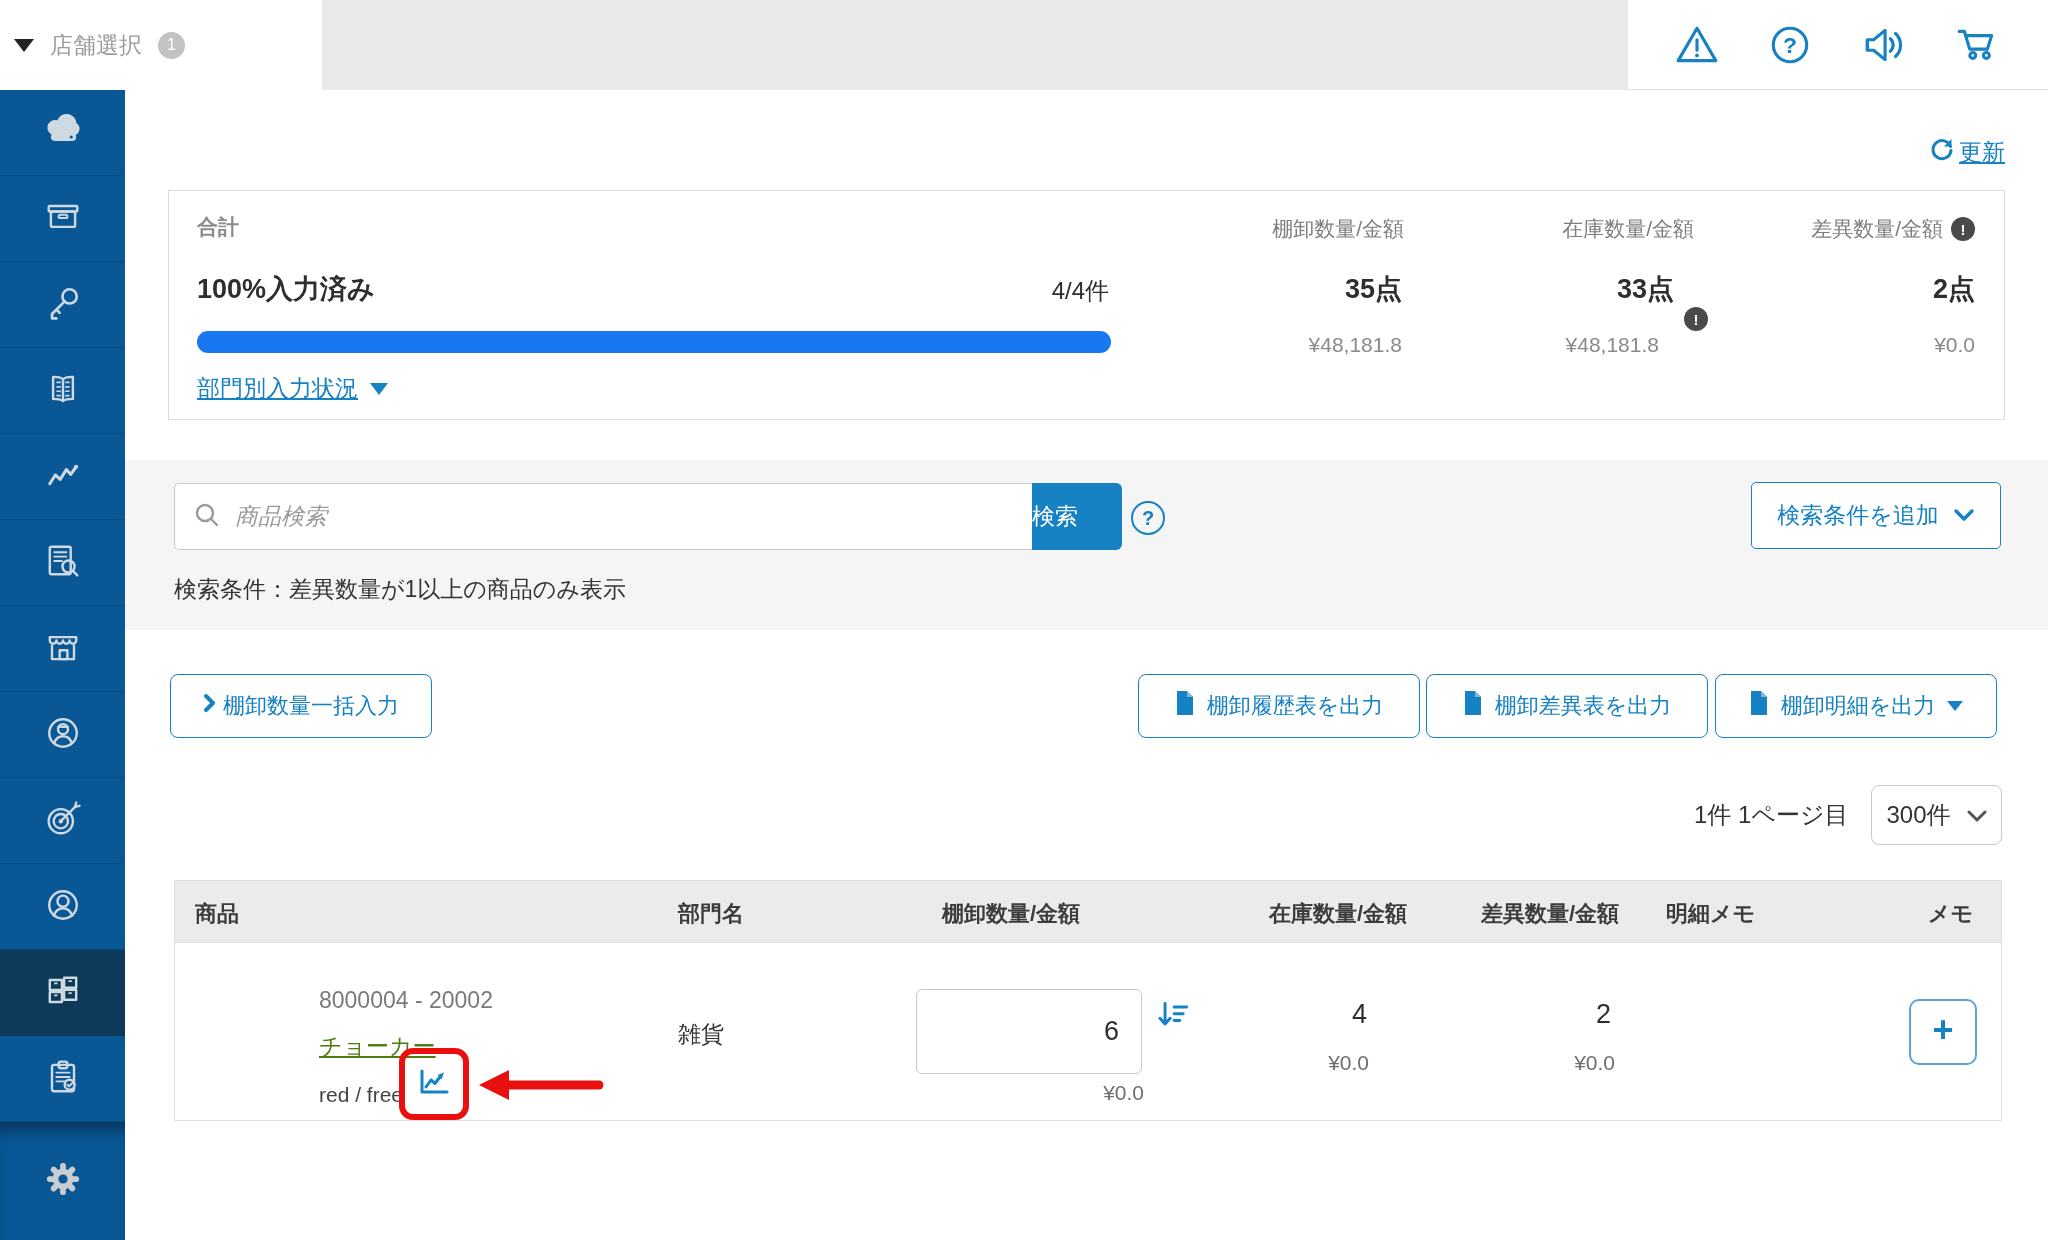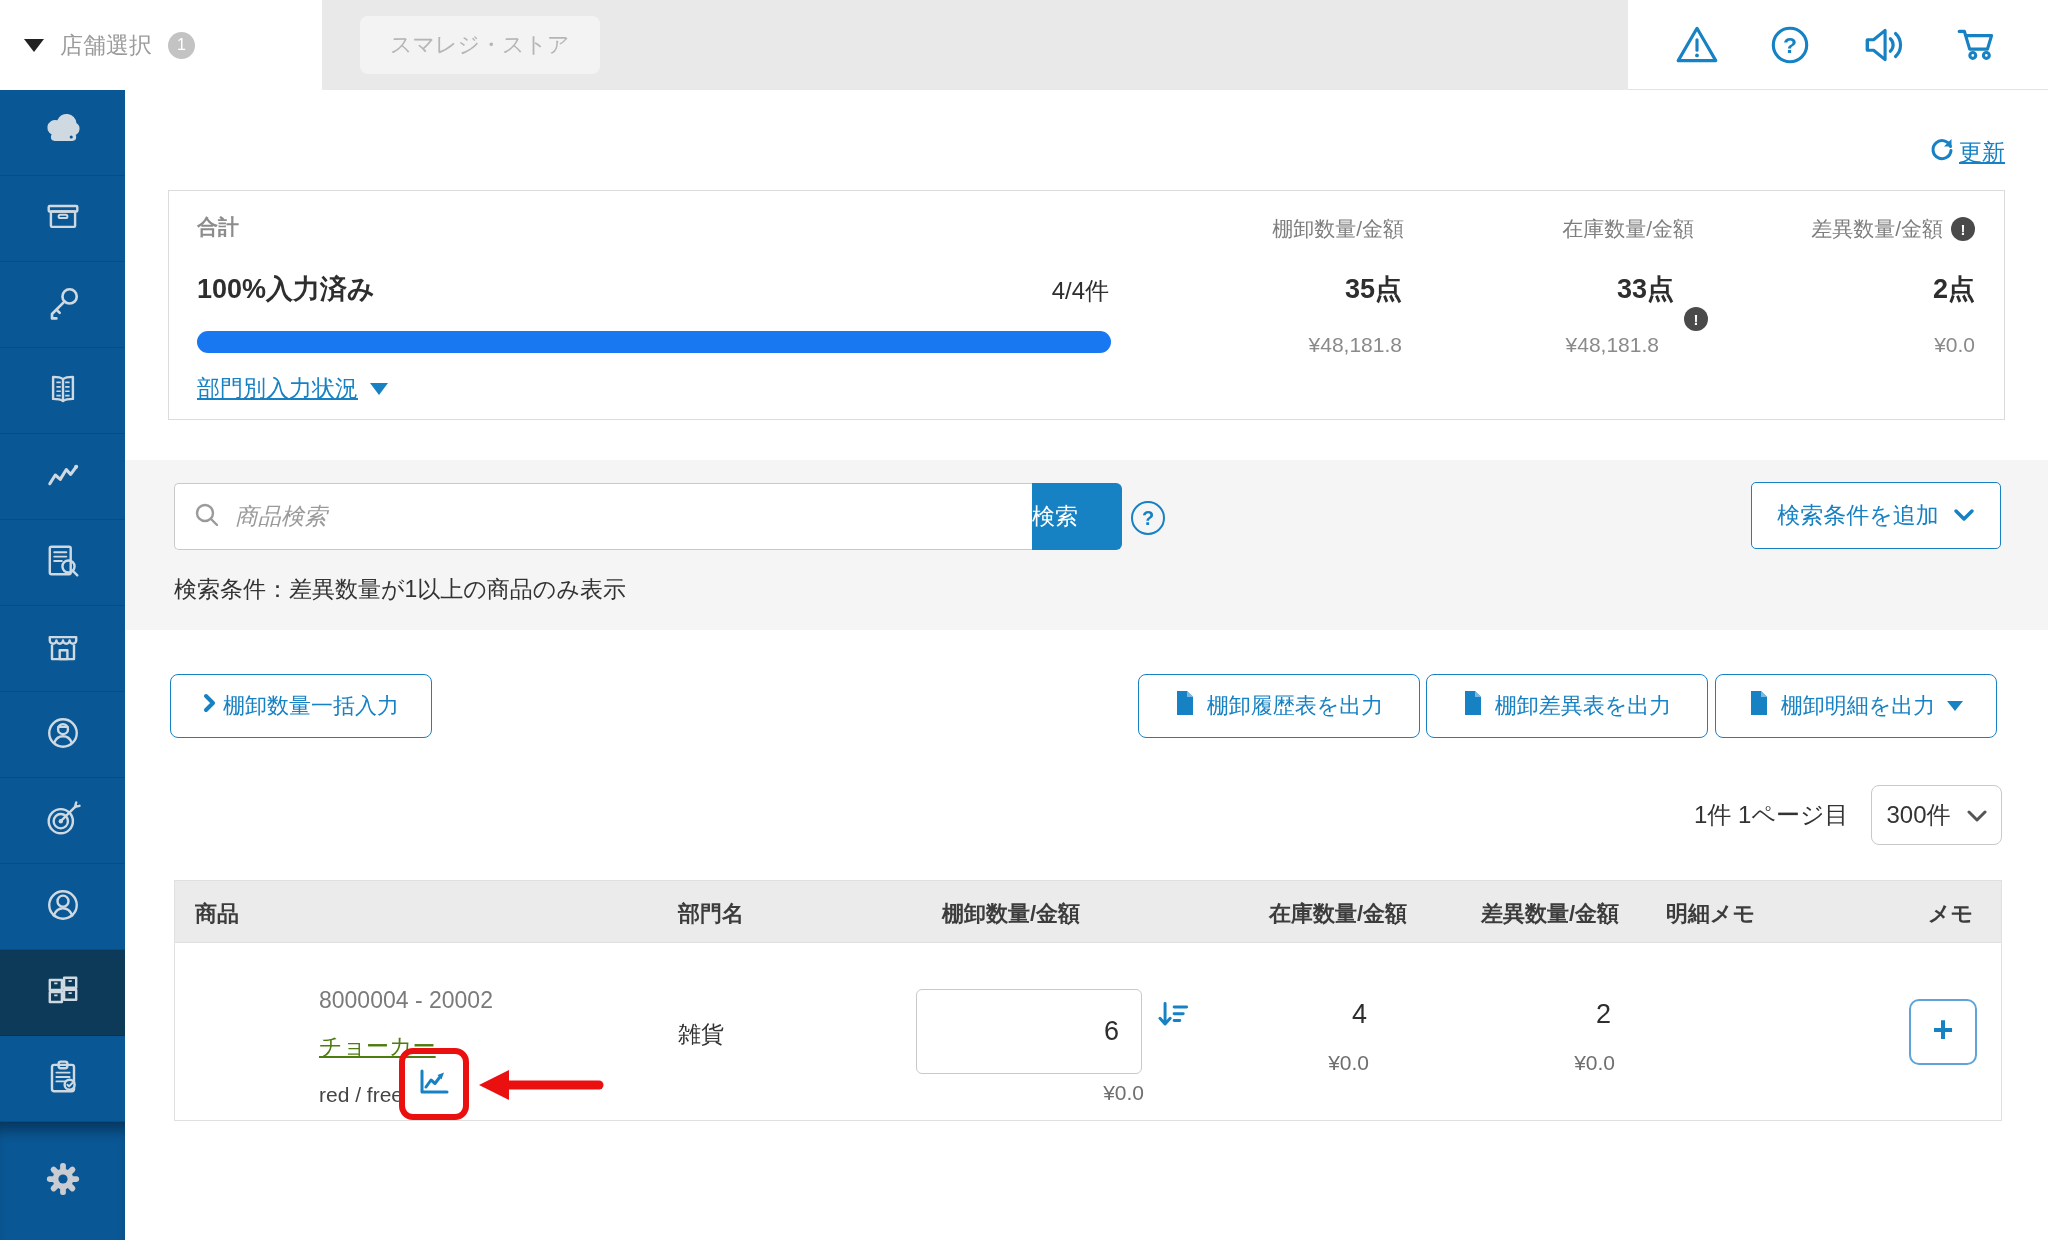--- a/index.html
+++ b/index.html
@@ -2,21 +2,21 @@
 <html><head>
 <meta charset="utf-8">
 <style>
   * { margin:0; padding:0; box-sizing:border-box; }
   body { font-family:"Liberation Sans","DejaVu Sans",sans-serif; background:#888; }
   .app { position:relative; width:2048px; height:1240px; background:#ffffff; overflow:hidden; }
 
   
   .topbar { position:absolute; left:0; top:0; width:2048px; height:90px; background:#e9e9e9; }
   .topbar-left { position:absolute; left:0; top:0; width:322px; height:90px; background:#fff;
-                 display:flex; align-items:center; gap:16px; padding-left:24px; }
+                 display:flex; align-items:center; gap:16px; padding-left:14px; }
   .tri-down-black { width:0; height:0; border-left:10px solid transparent; border-right:10px solid transparent; border-top:13px solid #222; }
   .store-label { color:#9b9b9b; font-size:23px; }
   .store-badge { width:27px; height:27px; border-radius:50%; background:#c3c3c3; color:#fff; font-size:16px;
                  display:flex; align-items:center; justify-content:center; }
   .store-tab { position:absolute; left:360px; top:16px; height:58px; padding:0 30px; background:#f3f3f3;
                border-radius:8px; display:flex; align-items:center; color:#b5b5b5; font-size:22px; }
   .topbar-right { position:absolute; right:0; top:0; width:420px; height:90px; background:#fff;
                   border-bottom:1px solid #e2e2e2; display:flex; align-items:center; justify-content:space-evenly; }
   .topbar-right svg { display:block; }
 
@@ -124,23 +124,20 @@
 <body>
 
 <div class="app">
 
   <div class="topbar">
     <div class="topbar-left">
       <span class="tri-down-black"></span>
       <span class="store-label">店舗選択</span>
       <span class="store-badge">1</span>
     </div>
-    <div class="store-tab">
-      <span>スマレジ・ストア</span>
-    </div>
     <div class="topbar-right">
       <span>
         <svg width="48" height="48" viewBox="0 0 46 46" fill="none" stroke="#1681c3" stroke-width="3" stroke-linecap="round" stroke-linejoin="round">
           <path d="M23 7 L41 38 H5 Z"></path>
             <path d="M23 18v10"></path>
             <circle cx="23" cy="33" r="1.8" fill="#1681c3" stroke="none"></circle>
         </svg>
       </span>
       <span>
         <svg width="48" height="48" viewBox="0 0 46 46" fill="none" stroke="#1681c3" stroke-width="3">

